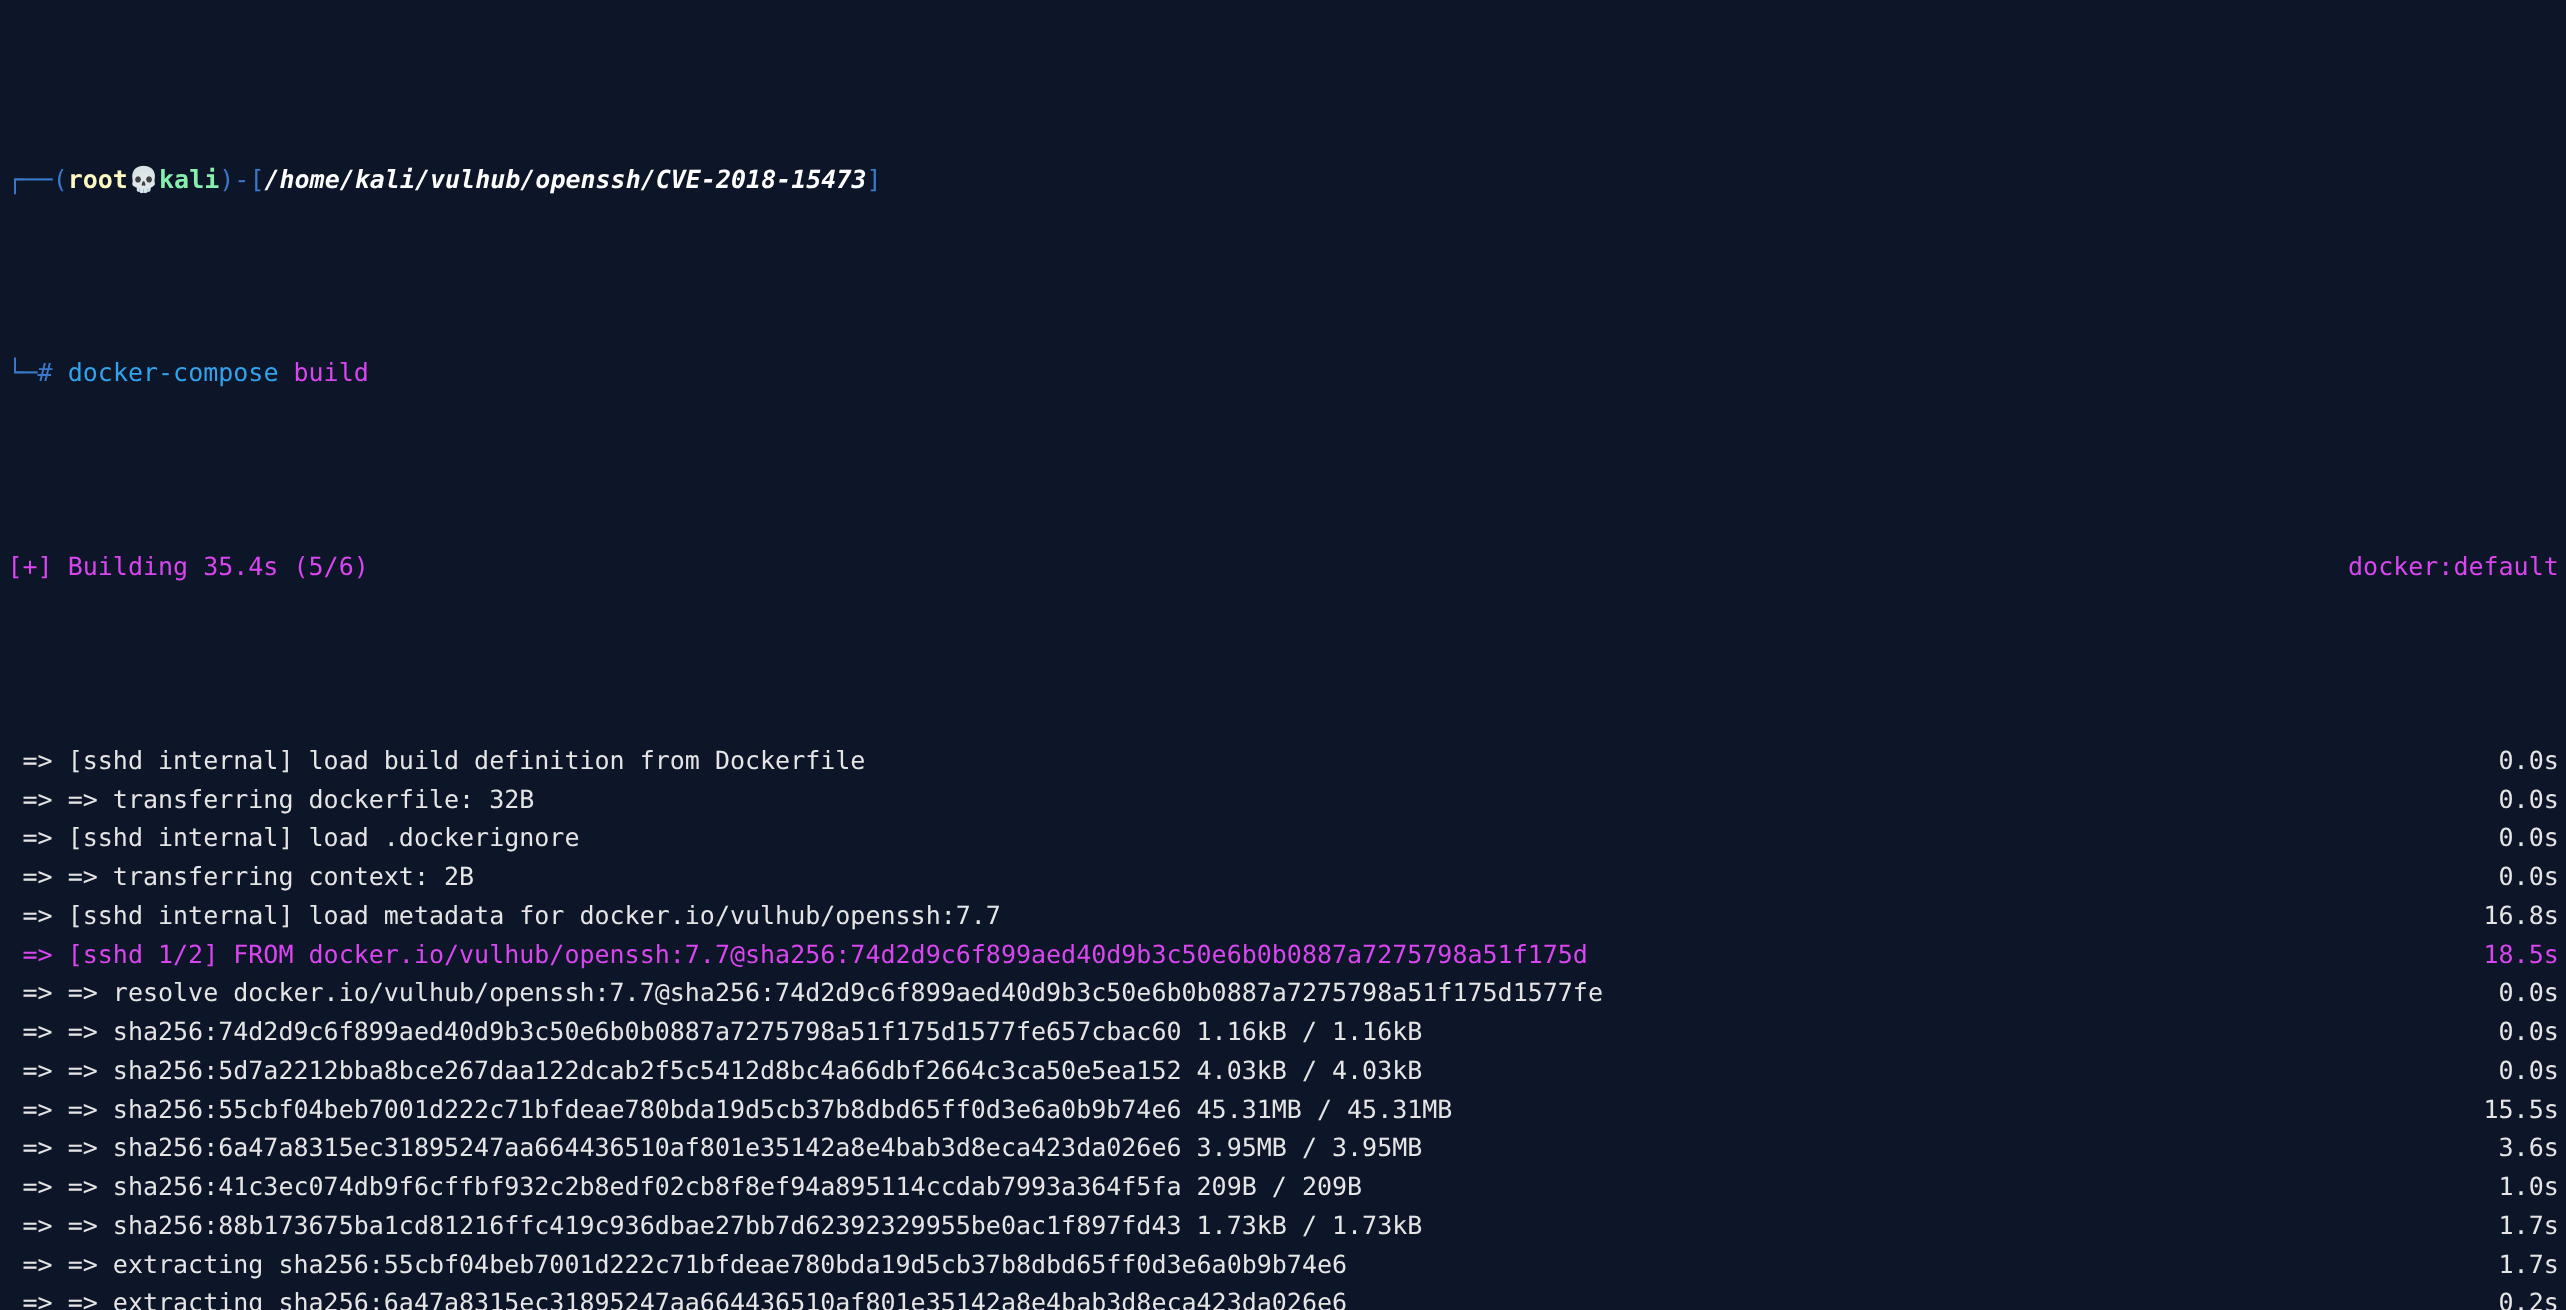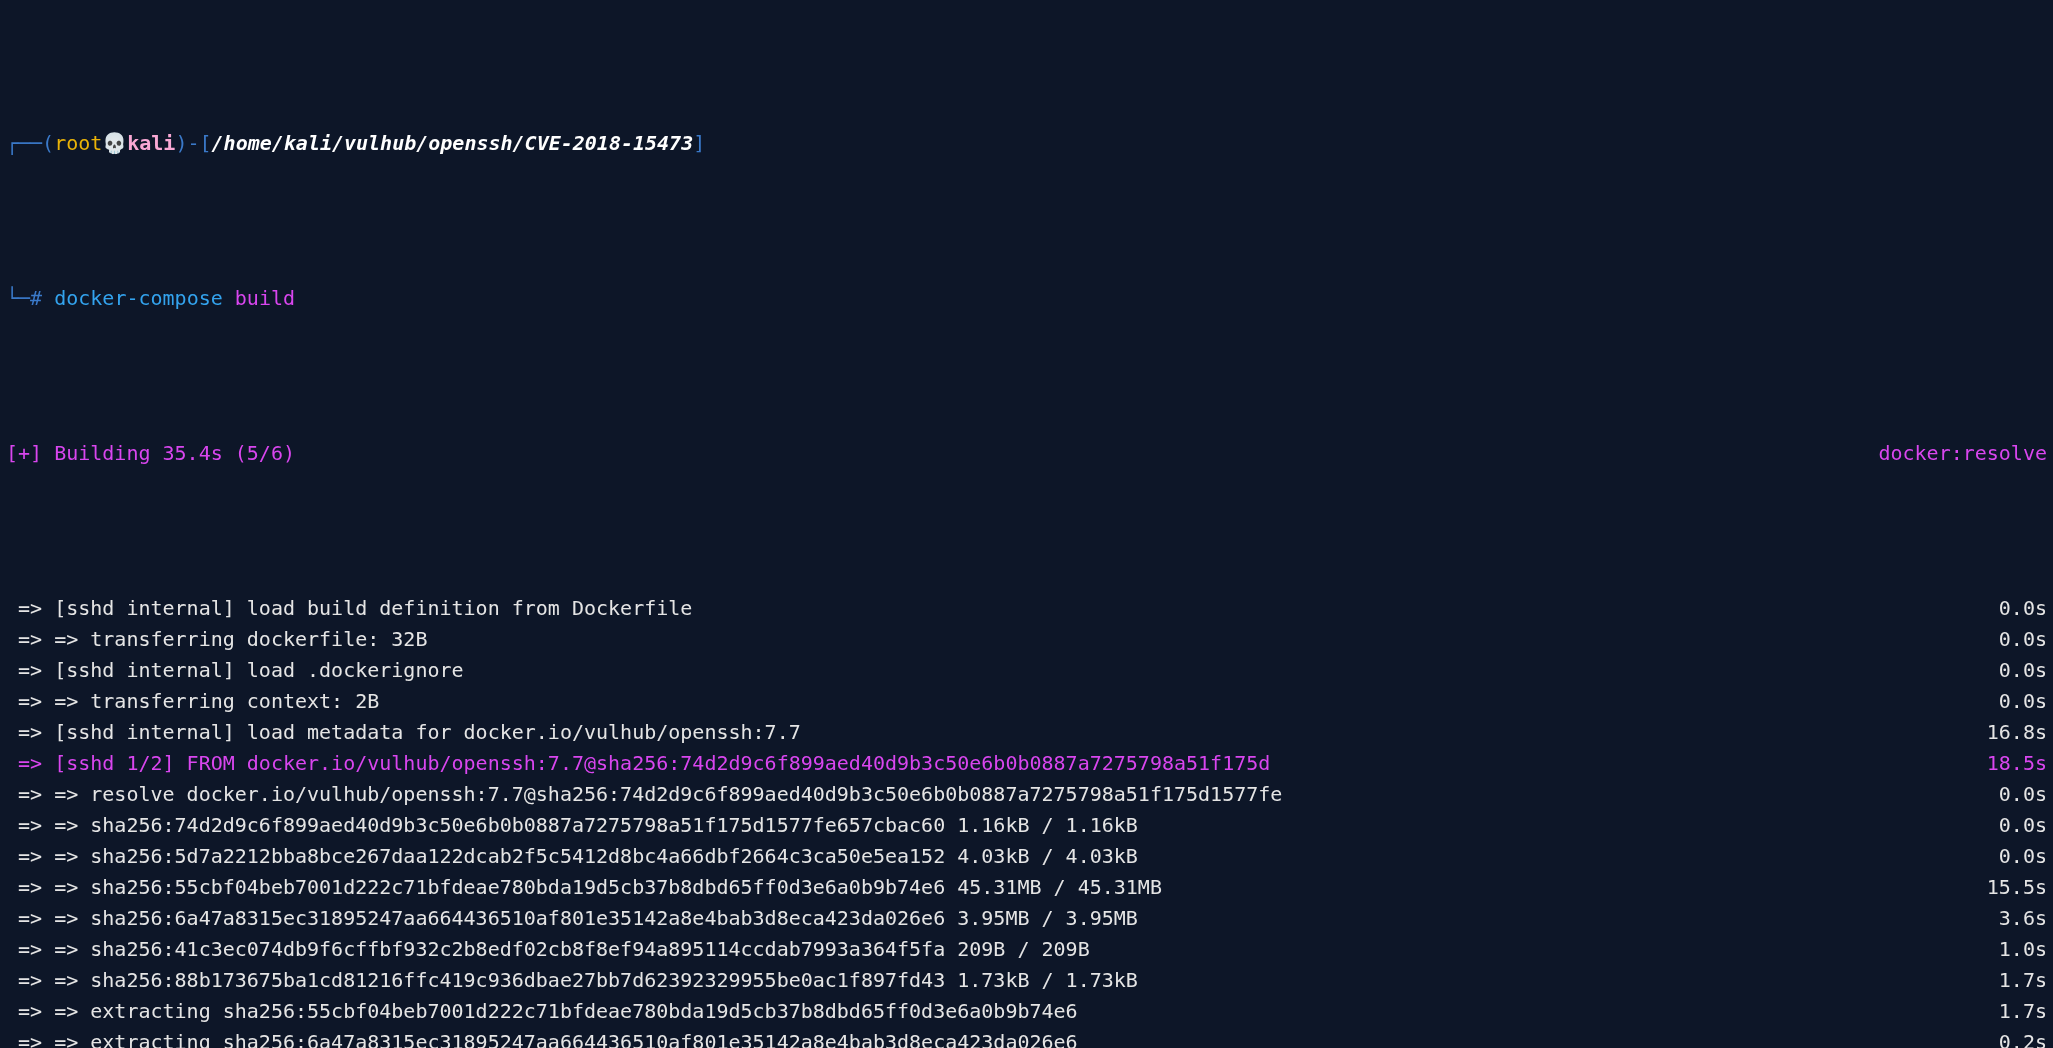--- a/index.html
+++ b/index.html
@@ -17,23 +17,23 @@
     padding: 4px 6px;
     white-space: pre;
   }
   .line {
     display: flex;
     justify-content: space-between;
     gap: 26px;
   }
   .left { flex: 0 1 auto; overflow: hidden; text-overflow: clip; }
   .right { flex: 0 0 auto; padding-left: 20px; }
-  .red    { color: #eab308; font-weight: normal; }
+  .red    { color: #fef9c3; font-weight: bold; }
   .blue   { color: #e5e5e5; }
-  .bblue  { color: #f9a8d4; font-weight: bold; }
+  .bblue  { color: #86efac; font-weight: bold; }
   .cyan   { color: #33a3ee; }
   .white  { color: #d946ef; }
   .prompt-box { color: #3a79c9; }
   .path { color: #ffffff; font-weight: bold; font-style: italic; }
   .hash { color: #3a79c9; }
   .skull { color: #ff3b3b; }
 </style>
 </head>
 <body>
 
@@ -41,19 +41,19 @@
 
   
   <div><span class="prompt-box">┌──(</span><span class="red">root</span><span class="skull">💀</span><span class="bblue">kali</span><span class="prompt-box">)-[</span><span class="path">/home/kali/vulhub/openssh/CVE-2018-15473</span><span class="prompt-box">]</span></div>
 
   
   <div><span class="prompt-box">└─</span><span class="hash">#</span> <span class="cyan">docker-compose</span> <span class="white">build</span></div>
 
   
   <div class="line">
     <span class="left white">[+] Building 35.4s (5/6)</span>
-    <span class="right white">docker:resolve</span>
+    <span class="right white">docker:default</span>
   </div>
 
   
   <div id="rows"><div class="line"><span class="left blue"> =&gt; [sshd internal] load build definition from Dockerfile</span><span class="right blue">0.0s</span></div><div class="line"><span class="left blue"> =&gt; =&gt; transferring dockerfile: 32B</span><span class="right blue">0.0s</span></div><div class="line"><span class="left blue"> =&gt; [sshd internal] load .dockerignore</span><span class="right blue">0.0s</span></div><div class="line"><span class="left blue"> =&gt; =&gt; transferring context: 2B</span><span class="right blue">0.0s</span></div><div class="line"><span class="left blue"> =&gt; [sshd internal] load metadata for docker.io/vulhub/openssh:7.7</span><span class="right blue">16.8s</span></div><div class="line"><span class="left white"> =&gt; [sshd 1/2] FROM docker.io/vulhub/openssh:7.7@sha256:74d2d9c6f899aed40d9b3c50e6b0b0887a7275798a51f175d</span><span class="right white">18.5s</span></div><div class="line"><span class="left blue"> =&gt; =&gt; resolve docker.io/vulhub/openssh:7.7@sha256:74d2d9c6f899aed40d9b3c50e6b0b0887a7275798a51f175d1577fe</span><span class="right blue">0.0s</span></div><div class="line"><span class="left blue"> =&gt; =&gt; sha256:74d2d9c6f899aed40d9b3c50e6b0b0887a7275798a51f175d1577fe657cbac60 1.16kB / 1.16kB</span><span class="right blue">0.0s</span></div><div class="line"><span class="left blue"> =&gt; =&gt; sha256:5d7a2212bba8bce267daa122dcab2f5c5412d8bc4a66dbf2664c3ca50e5ea152 4.03kB / 4.03kB</span><span class="right blue">0.0s</span></div><div class="line"><span class="left blue"> =&gt; =&gt; sha256:55cbf04beb7001d222c71bfdeae780bda19d5cb37b8dbd65ff0d3e6a0b9b74e6 45.31MB / 45.31MB</span><span class="right blue">15.5s</span></div><div class="line"><span class="left blue"> =&gt; =&gt; sha256:6a47a8315ec31895247aa664436510af801e35142a8e4bab3d8eca423da026e6 3.95MB / 3.95MB</span><span class="right blue">3.6s</span></div><div class="line"><span class="left blue"> =&gt; =&gt; sha256:41c3ec074db9f6cffbf932c2b8edf02cb8f8ef94a895114ccdab7993a364f5fa 209B / 209B</span><span class="right blue">1.0s</span></div><div class="line"><span class="left blue"> =&gt; =&gt; sha256:88b173675ba1cd81216ffc419c936dbae27bb7d62392329955be0ac1f897fd43 1.73kB / 1.73kB</span><span class="right blue">1.7s</span></div><div class="line"><span class="left blue"> =&gt; =&gt; extracting sha256:55cbf04beb7001d222c71bfdeae780bda19d5cb37b8dbd65ff0d3e6a0b9b74e6</span><span class="right blue">1.7s</span></div><div class="line"><span class="left blue"> =&gt; =&gt; extracting sha256:6a47a8315ec31895247aa664436510af801e35142a8e4bab3d8eca423da026e6</span><span class="right blue">0.2s</span></div></div>
 
 </div>
 
 </body></html>

